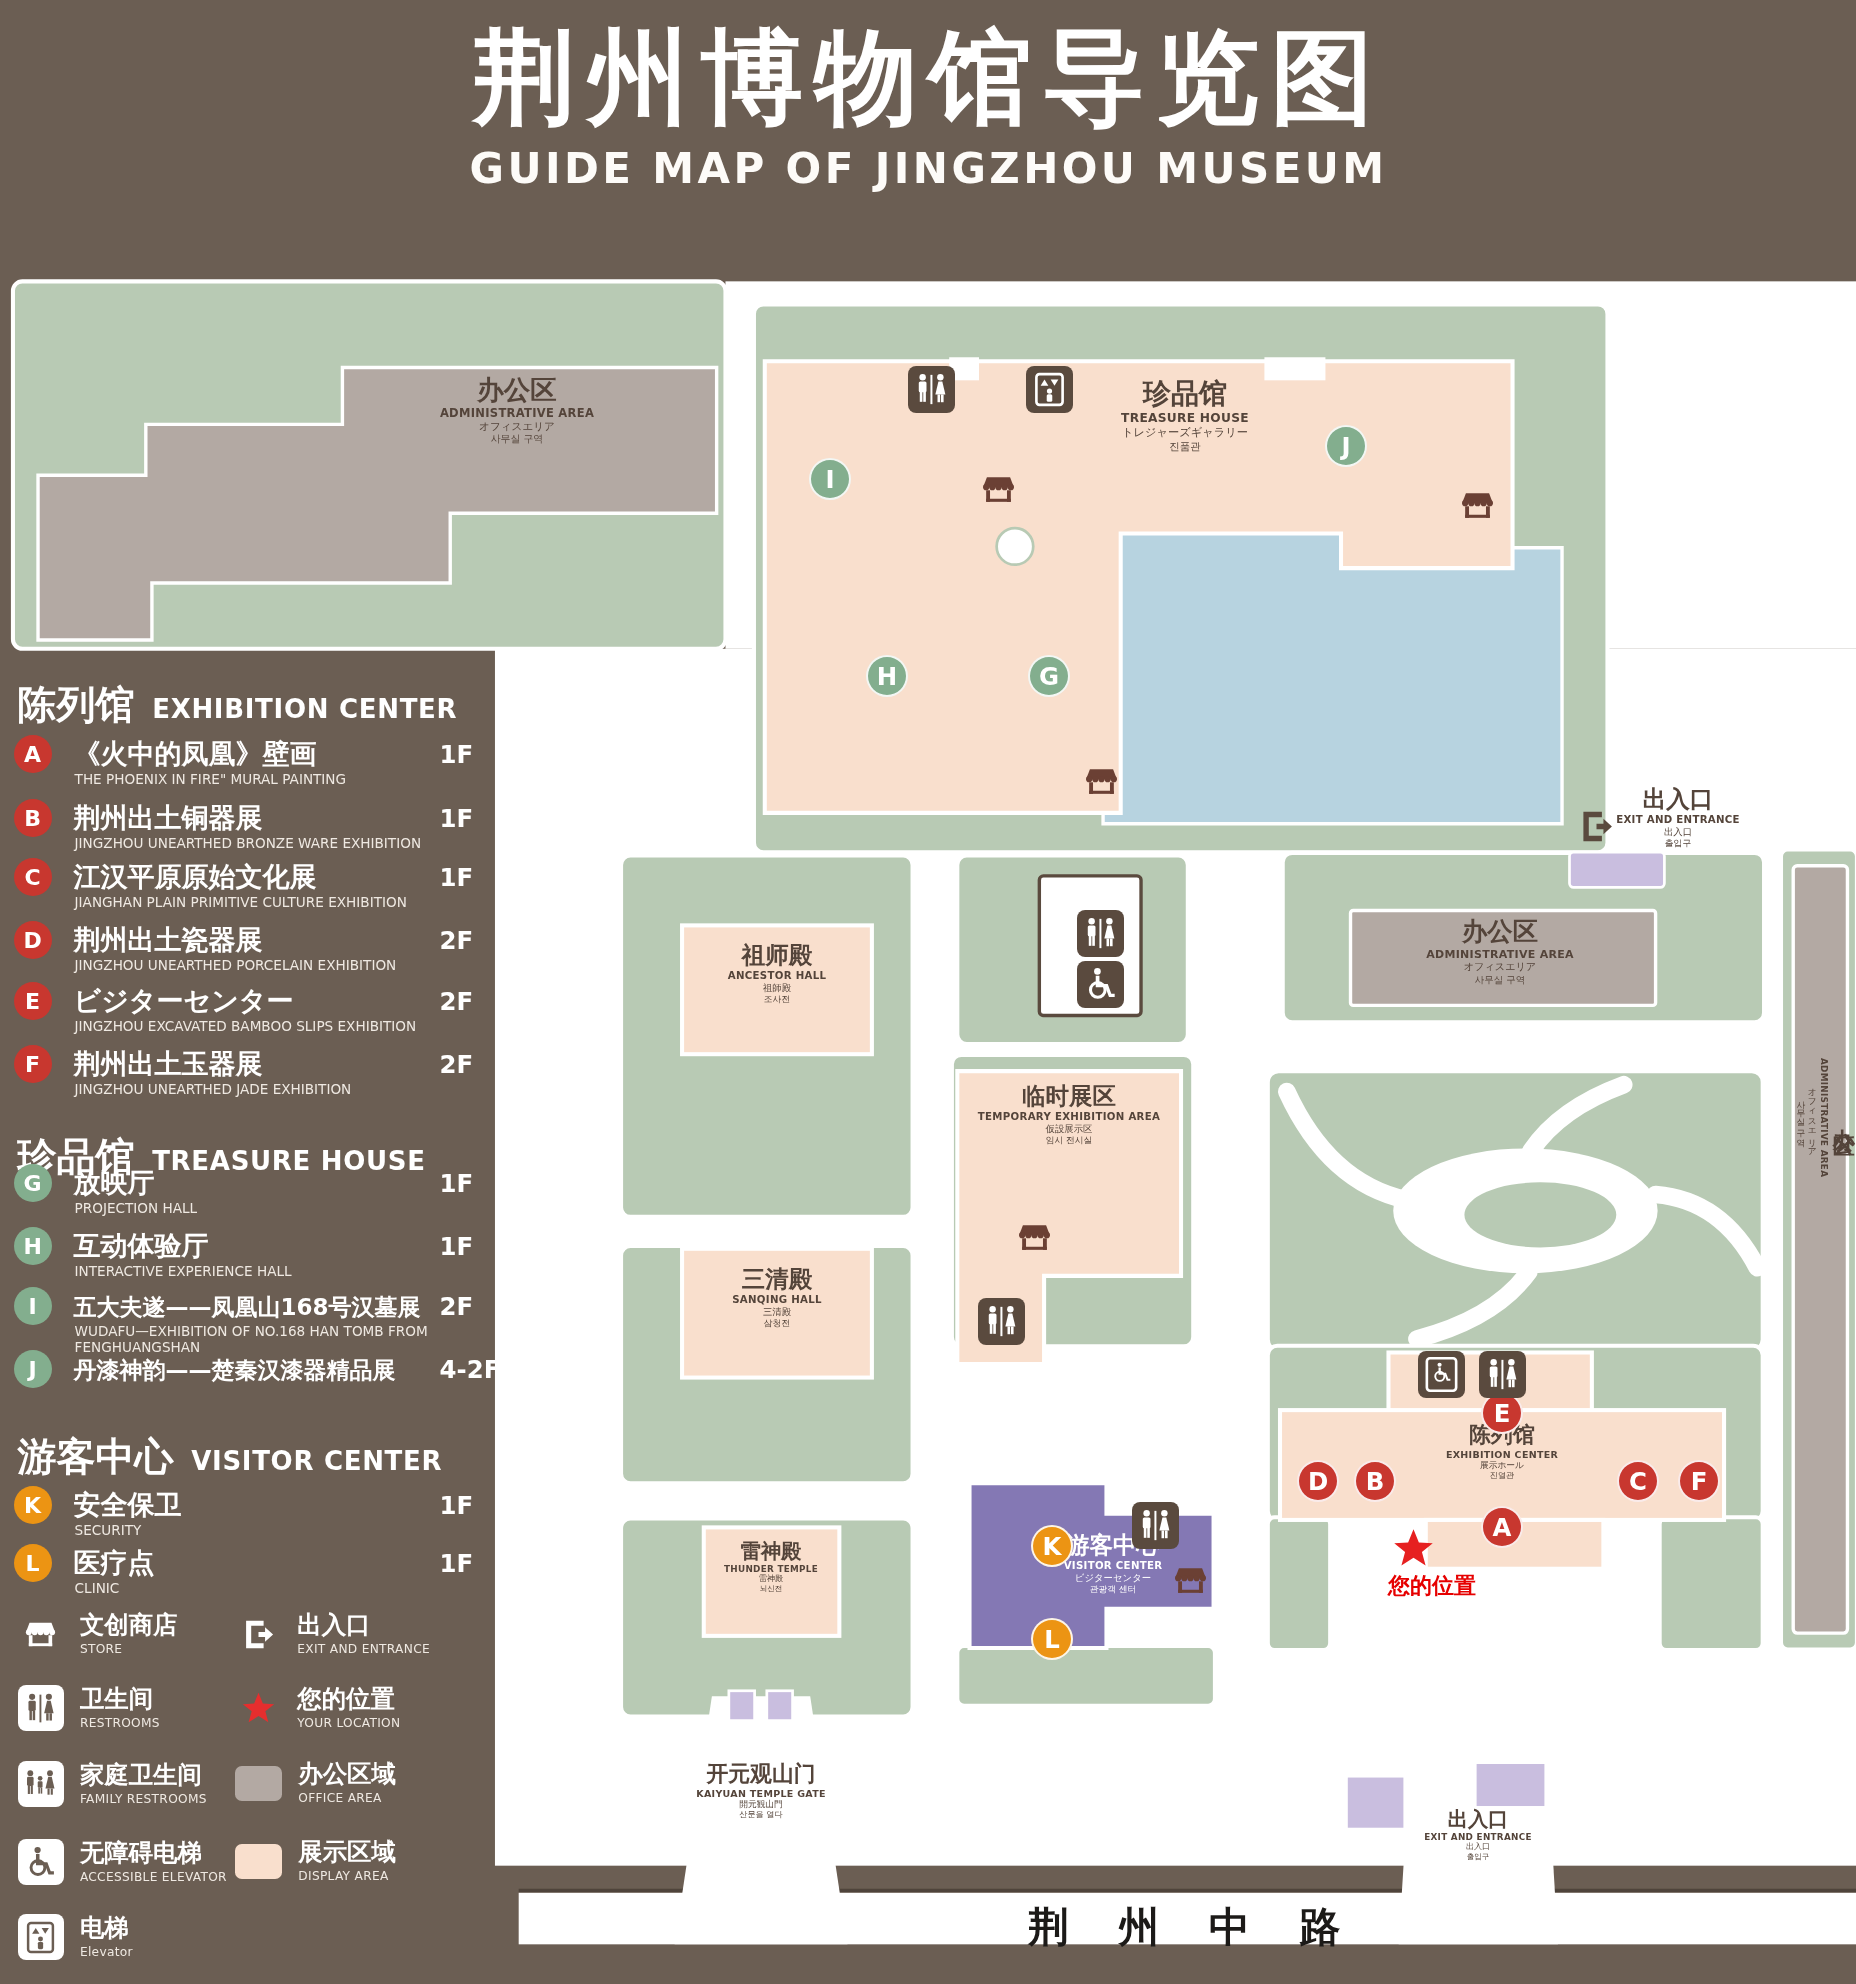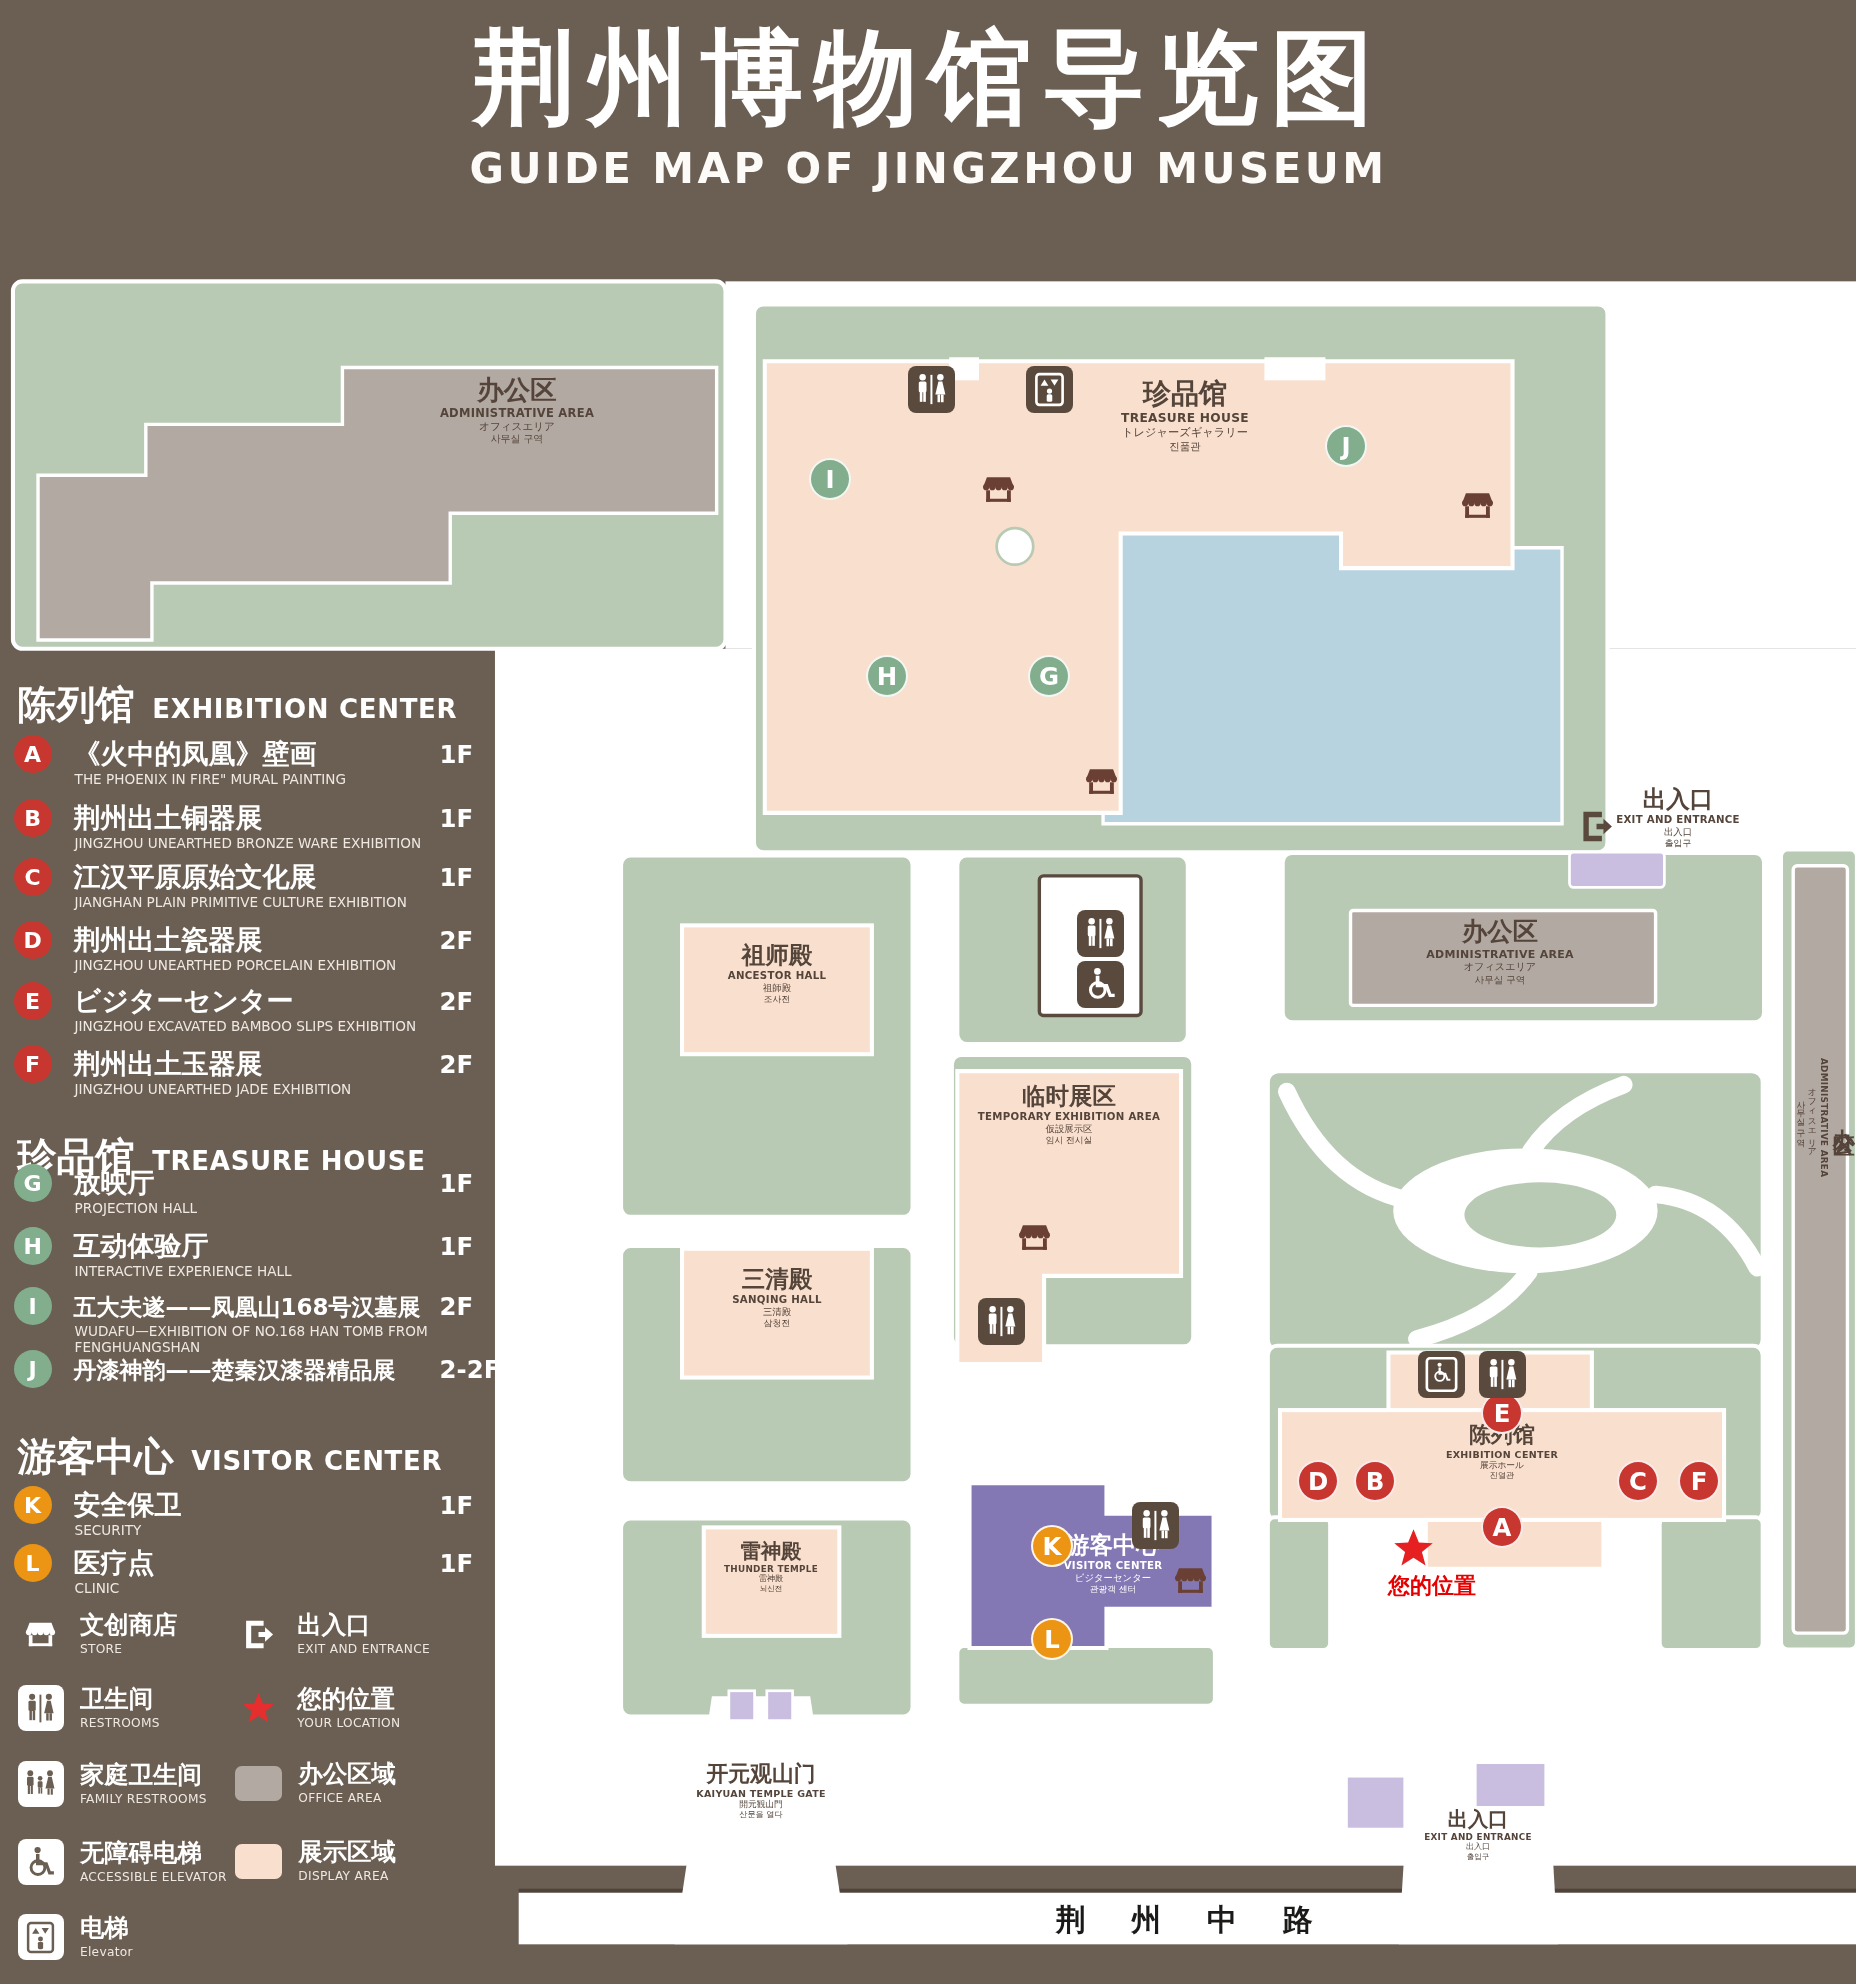--- a/index.html
+++ b/index.html
@@ -43,21 +43,21 @@
   
   .icn{position:absolute;z-index:6;}
   .icn svg{width:100%;height:100%;display:block;fill:currentColor;}
   .micon{width:47px;height:47px;background:#5a4a3e;border-radius:8.1px;color:#fff;
          display:flex;align-items:center;justify-content:center;}
   .micon svg{width:37px;height:37px;}
   .micon.bare{width:52px;height:52px;background:transparent;color:#6b4034;}
   .micon.exit-ic{background:transparent;color:#5a4a3e;}
   .star-red{color:#e62020;width:43px;height:43px;}
   .loc-text{position:absolute;transform:translateX(-50%);color:#e60000;font-weight:bold;font-size:22px;z-index:6;white-space:nowrap;}
-  .road-label{position:absolute;transform:translateX(-50%);color:#1c1a18;font-weight:bold;font-size:30px;
+  .road-label{position:absolute;transform:translateX(-50%);color:#1c1a18;font-weight:bold;font-size:41px;
               letter-spacing:17.6px;z-index:6;white-space:nowrap;}
   
   .lsec{position:absolute;color:#fff;white-space:nowrap;z-index:4;}
   .lsec-zh{font-size:39px;font-weight:bold;margin-right:17.6px;}
   .lsec-en{font-size:26px;font-weight:bold;letter-spacing:0.7px;}
   .litem{position:absolute;left:13.6px;width:483px;height:62px;z-index:4;}
   .lball{position:absolute;left:0;top:0;width:38px;height:38px;border-radius:50%;color:#fff;
          font-weight:bold;font-size:22px;display:flex;align-items:center;justify-content:center;}
   .li-zh{position:absolute;left:60px;top:1.4px;font-size:27px;font-weight:bold;color:#fff;white-space:nowrap;}
   .li-zh.sm{font-size:23px;top:4.7px;}
@@ -458,21 +458,21 @@
   </div>
   <div class="litem" style="top:1287px;">
     <span class="lball m-green">I</span>
     <span class="li-zh sm">五大夫遂——凤凰山168号汉墓展</span>
     <span class="li-floor">2F</span>
     <div class="li-en">WUDAFU—EXHIBITION OF NO.168 HAN TOMB FROM FENGHUANGSHAN</div>
   </div>
   <div class="litem" style="top:1350px;">
     <span class="lball m-green">J</span>
     <span class="li-zh sm">丹漆神韵——楚秦汉漆器精品展</span>
-    <span class="li-floor">2-2F</span>
+    <span class="li-floor">4-2F</span>
   </div>
 
   <div class="lsec" style="left:17.6px;top:1430px;">
     <span class="lsec-zh">游客中心</span><span class="lsec-en">VISITOR CENTER</span>
   </div>
 
   <div class="litem" style="top:1486px;">
     <span class="lball m-orange">K</span>
     <span class="li-zh">安全保卫</span>
     <span class="li-floor">1F</span>

